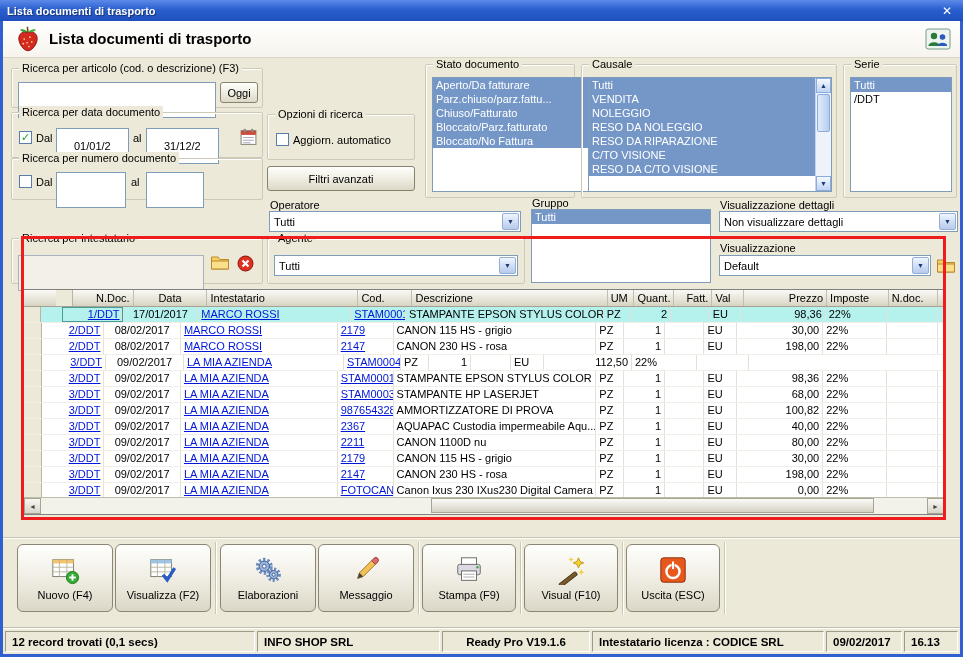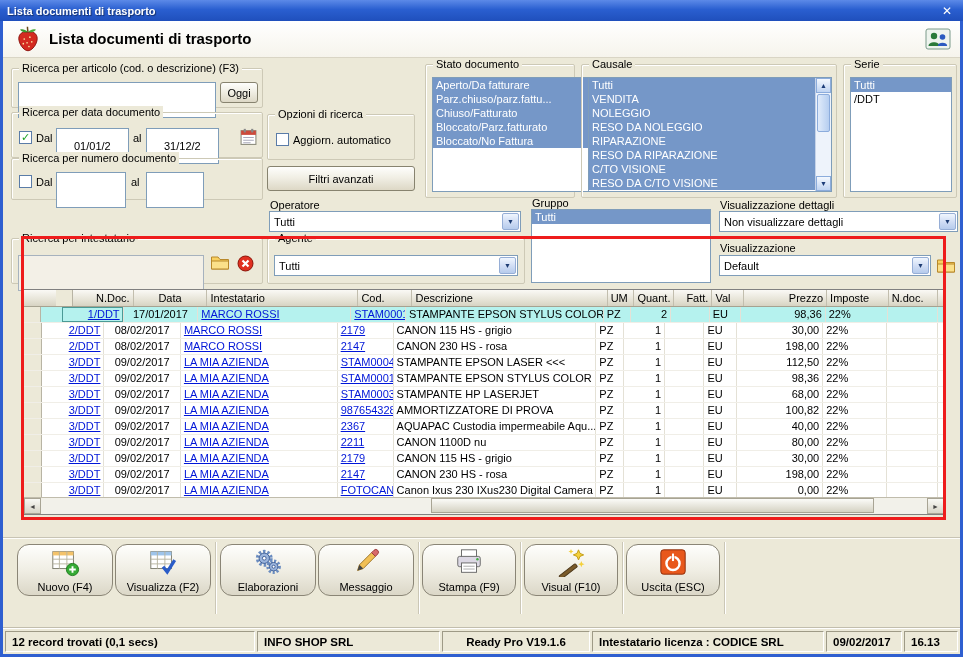--- a/index.html
+++ b/index.html
@@ -111,22 +111,22 @@
   .c.imposte{width:65px} .c.ndoc2{width:52px} .c.filler{flex:1;border-right:none}
   .link { color:#0016d8; text-decoration:underline; }
   .hscroll { position:absolute; left:0; right:0; bottom:0; height:17px; background:#f2f1ea; border-top:1px solid #c0bcac; display:flex; }
   .harr { width:17px; background:linear-gradient(#f8f8f4,#d8d5c8); border:1px solid #a8a494; font-size:7px; color:#444;
     display:flex; align-items:center; justify-content:center; }
   .htrack { flex:1; position:relative; }
   .hthumb { position:absolute; left:44%; width:50%; top:0; height:15px; background:linear-gradient(#fbfbf8,#d5d2c3); border:1px solid #a8a494; }
 
   
   .tb-divider { position:absolute; left:0; right:0; top:479px; height:2px; border-top:1px solid #c8c4b4; border-bottom:1px solid #fdfdfa; }
-  .tbtn { position:absolute; top:486px; width:96px; height:52px; background:linear-gradient(#fefefc,#f0eee4 50%,#dbd7c7);
-    border:1px solid #8a8576; border-radius:12px; font:inherit; display:flex; flex-direction:column; align-items:center; justify-content:center; gap:4px; cursor:default; }
+  .tbtn { position:absolute; top:486px; width:96px; height:68px; background:linear-gradient(#fefefc,#f0eee4 50%,#dbd7c7);
+    border:1px solid #8a8576; border-radius:6px; font:inherit; display:flex; flex-direction:column; align-items:center; justify-content:center; gap:4px; cursor:default; }
   .tsep { position:absolute; top:484px; width:2px; height:72px; border-left:1px solid #cbc7b6; border-right:1px solid #fff; }
   .tbtn-nuovo{left:14px} .tbtn-vis{left:112px} .sep1{left:212px} .tbtn-elab{left:217px} .tbtn-mess{left:315px}
   .sep2{left:415px} .tbtn-stampa{left:419px;width:94px} .sep3{left:517px} .tbtn-visualf10{left:521px;width:94px}
   .sep4{left:619px} .tbtn-uscita{left:623px;width:94px} .sep5{left:721px}
 
   
   .statusbar { position:absolute; left:0; right:0; bottom:0; height:27px; background:#ece9d8; border-top:1px solid #c2bead;
     box-shadow:inset 0 1px 0 #fff; display:flex; gap:2px; padding:3px 2px 2px 2px; font-weight:bold; font-size:11.5px; }
   .sp { border:1px solid; border-color:#9e9a86 #ffffff #ffffff #9e9a86; display:flex; align-items:center; padding:0 6px; white-space:nowrap; overflow:hidden; }
   .sp1{width:250px} .sp2{width:183px} .sp3{width:148px;justify-content:center} .sp4{width:232px} .sp5{width:76px} .sp6{flex:1}
@@ -236,21 +236,20 @@
 
           <div class="vscroll">
             <span class="varr">▲</span>
             <span class="vthumb"></span>
             <span class="varr dn">▼</span>
           </div>
         <div class="li sel">Tutti</div>
             <div class="li sel">VENDITA</div>
             <div class="li sel">NOLEGGIO</div>
             <div class="li sel">RESO DA NOLEGGIO</div>
-            <div class="li sel">RIPARAZIONE</div>
             <div class="li sel">RESO DA RIPARAZIONE</div>
             <div class="li sel">C/TO VISIONE</div>
             <div class="li sel">RESO DA C/TO VISIONE</div>
           </div>
       </div>
 
       <div class="gbox gb-serie">
         <span class="legend">Serie</span>
         <div class="listbox lbox-serie">
 
@@ -385,21 +384,20 @@
               <span class="c ndoc2"></span>
               <span class="c filler"></span>
             </div>
 
             <div class="trow">
               <span class="c marker"></span>
               <span class="c ndoc link">3/DDT</span>
               <span class="c data">09/02/2017</span>
               <span class="c intest link">LA MIA AZIENDA</span>
               <span class="c cod link">STAM0004</span>
-              <span class="c descr">STAMPANTE EPSON LASER &lt;&lt;&lt;</span>
               <span class="c um">PZ</span>
               <span class="c quant">1</span>
               <span class="c fatt"></span>
               <span class="c val">EU</span>
               <span class="c prezzo">112,50</span>
               <span class="c imposte">22%</span>
               <span class="c ndoc2"></span>
               <span class="c filler"></span>
             </div>
 

